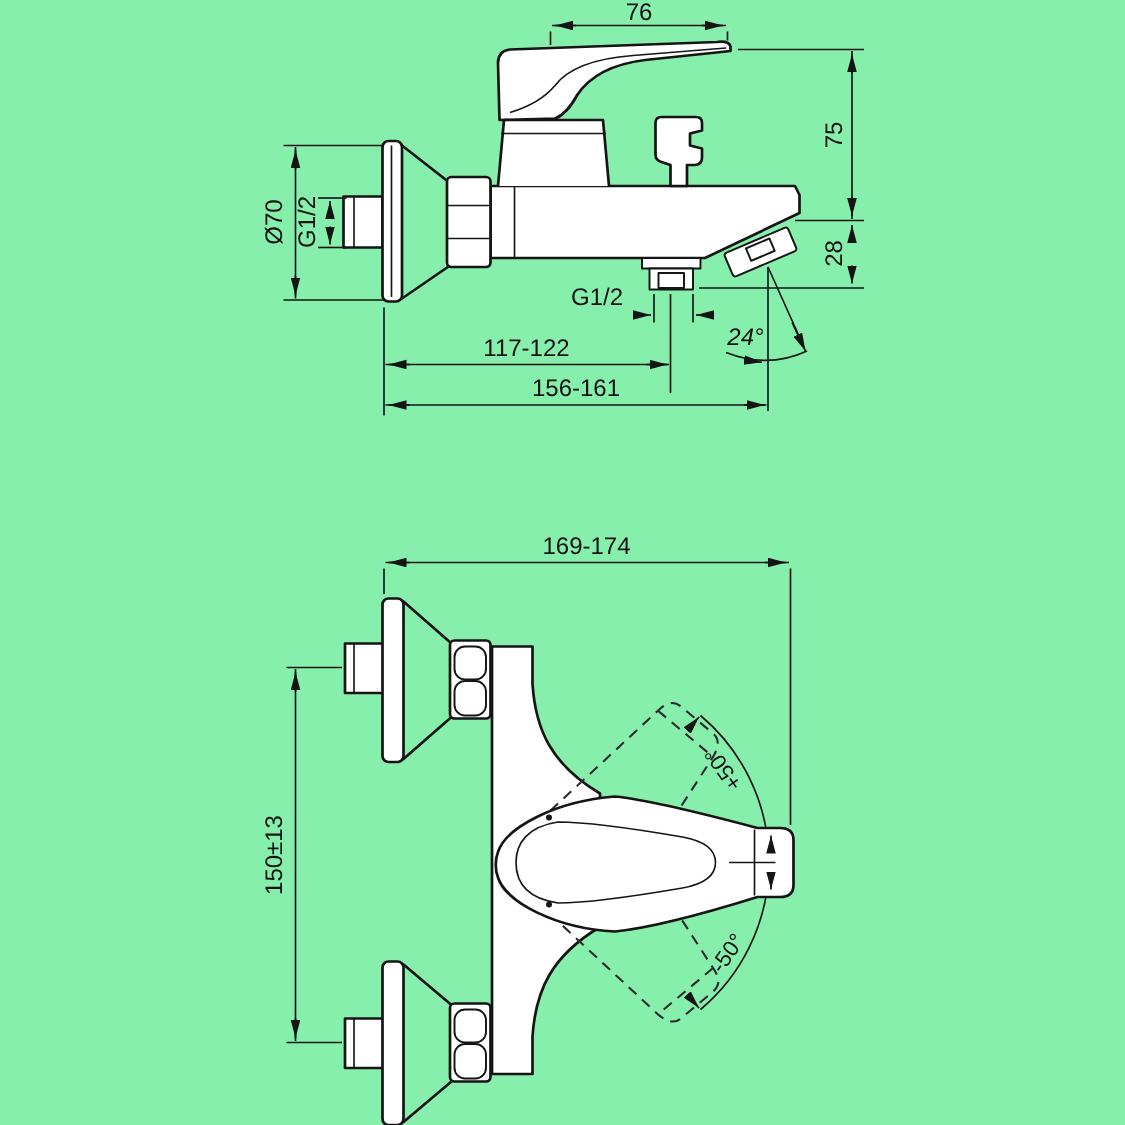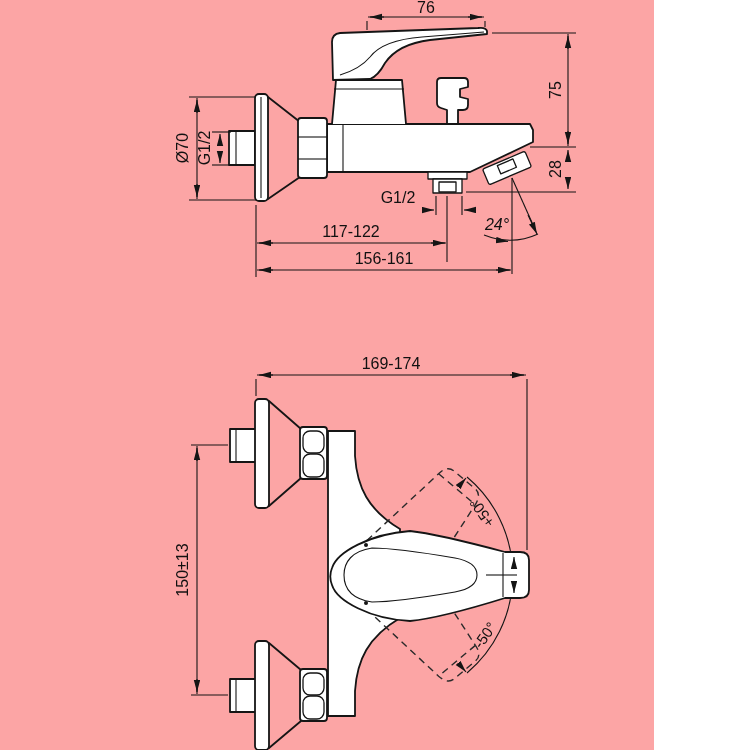--- a/index.html
+++ b/index.html
@@ -1,16 +1,16 @@
 <!DOCTYPE html>
 <html><head>
 <meta charset="utf-8">
 <style>
   html,body{margin:0;padding:0;background:#ffffff;}
-  .stage{width:654px;height:750px;position:relative;background:#fca5a5;overflow:hidden;}
+  .stage{width:750px;height:750px;position:relative;background:#86efac;overflow:hidden;}
   svg{display:block;}
   text{font-family:"Liberation Sans","DejaVu Sans",sans-serif;fill:#111;}
   .dim{font-size:16px;}
   .dim-small{font-size:15px;}
   .ital{font-style:italic;}
   .outline{fill:#ffffff;stroke:#151515;stroke-width:1.8;stroke-linejoin:round;}
   .outline-thin{fill:#ffffff;stroke:#151515;stroke-width:1.3;stroke-linejoin:round;}
   .edge{fill:none;stroke:#151515;stroke-width:1.8;stroke-linejoin:round;stroke-linecap:round;}
   .edge-thin{fill:none;stroke:#151515;stroke-width:1.1;}
   .dimline{fill:none;stroke:#151515;stroke-width:1.1;}

